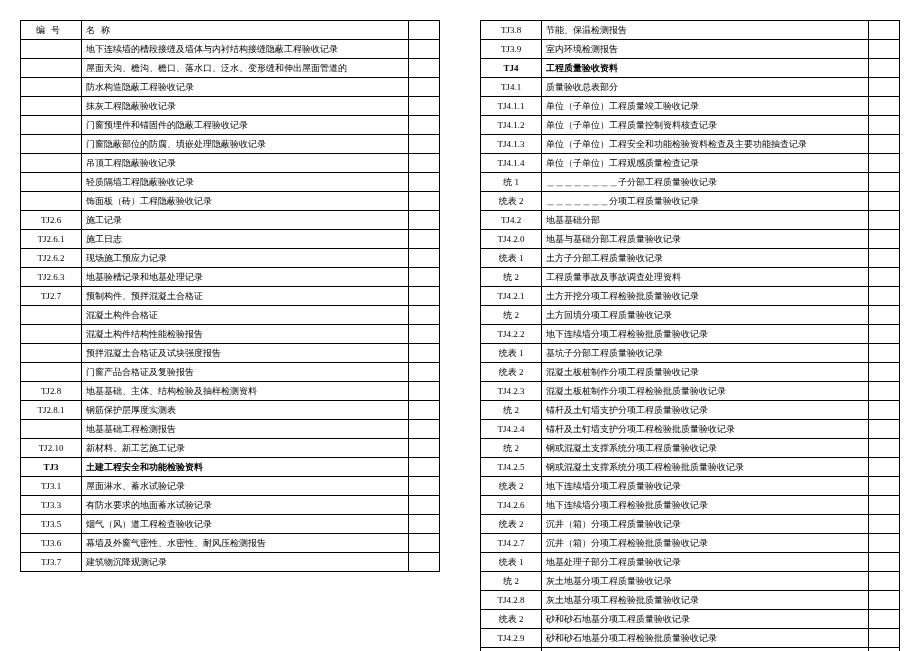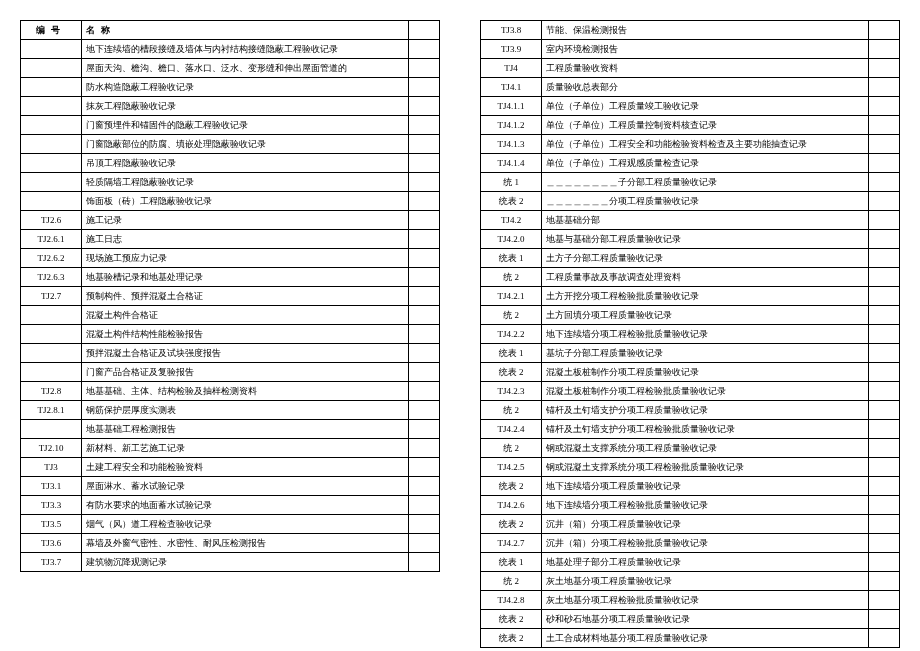--- a/index.html
+++ b/index.html
@@ -29,22 +29,22 @@
     padding: 2px 4px;
     height: 14px;
     vertical-align: middle;
     overflow: hidden;
     white-space: nowrap;
     text-overflow: clip;
   }
   .c-num { width: 52px; text-align: center; }
   .c-name { width: auto; text-align: left; }
   .c-chk { width: 22px; }
-  th { font-weight: bold; text-align: center; letter-spacing: 6px; }
-  .bold { font-weight: normal; }
+  th { font-weight: normal; text-align: center; letter-spacing: 6px; }
+  .bold { font-weight: bold; }
 </style>
 </head>
 <body>
 
 <div class="page">
   <div class="col">
     <table>
       <thead>
         <tr>
           <th class="c-num">编号</th>
@@ -353,20 +353,25 @@
             <td class="c-num">TJ4.2.8</td>
             <td class="c-name">灰土地基分项工程检验批质量验收记录</td>
             <td class="c-chk"></td>
           </tr>
           <tr>
             <td class="c-num">统表 2</td>
             <td class="c-name">砂和砂石地基分项工程质量验收记录</td>
             <td class="c-chk"></td>
           </tr>
           <tr>
+            <td class="c-num">TJ4.2.9</td>
+            <td class="c-name">砂和砂石地基分项工程检验批质量验收记录</td>
+            <td class="c-chk"></td>
+          </tr>
+          <tr>
             <td class="c-num">统表 2</td>
             <td class="c-name">土工合成材料地基分项工程质量验收记录</td>
             <td class="c-chk"></td>
           </tr>
         </tbody>
     </table>
   </div>
 </div>
 
 </body></html>

